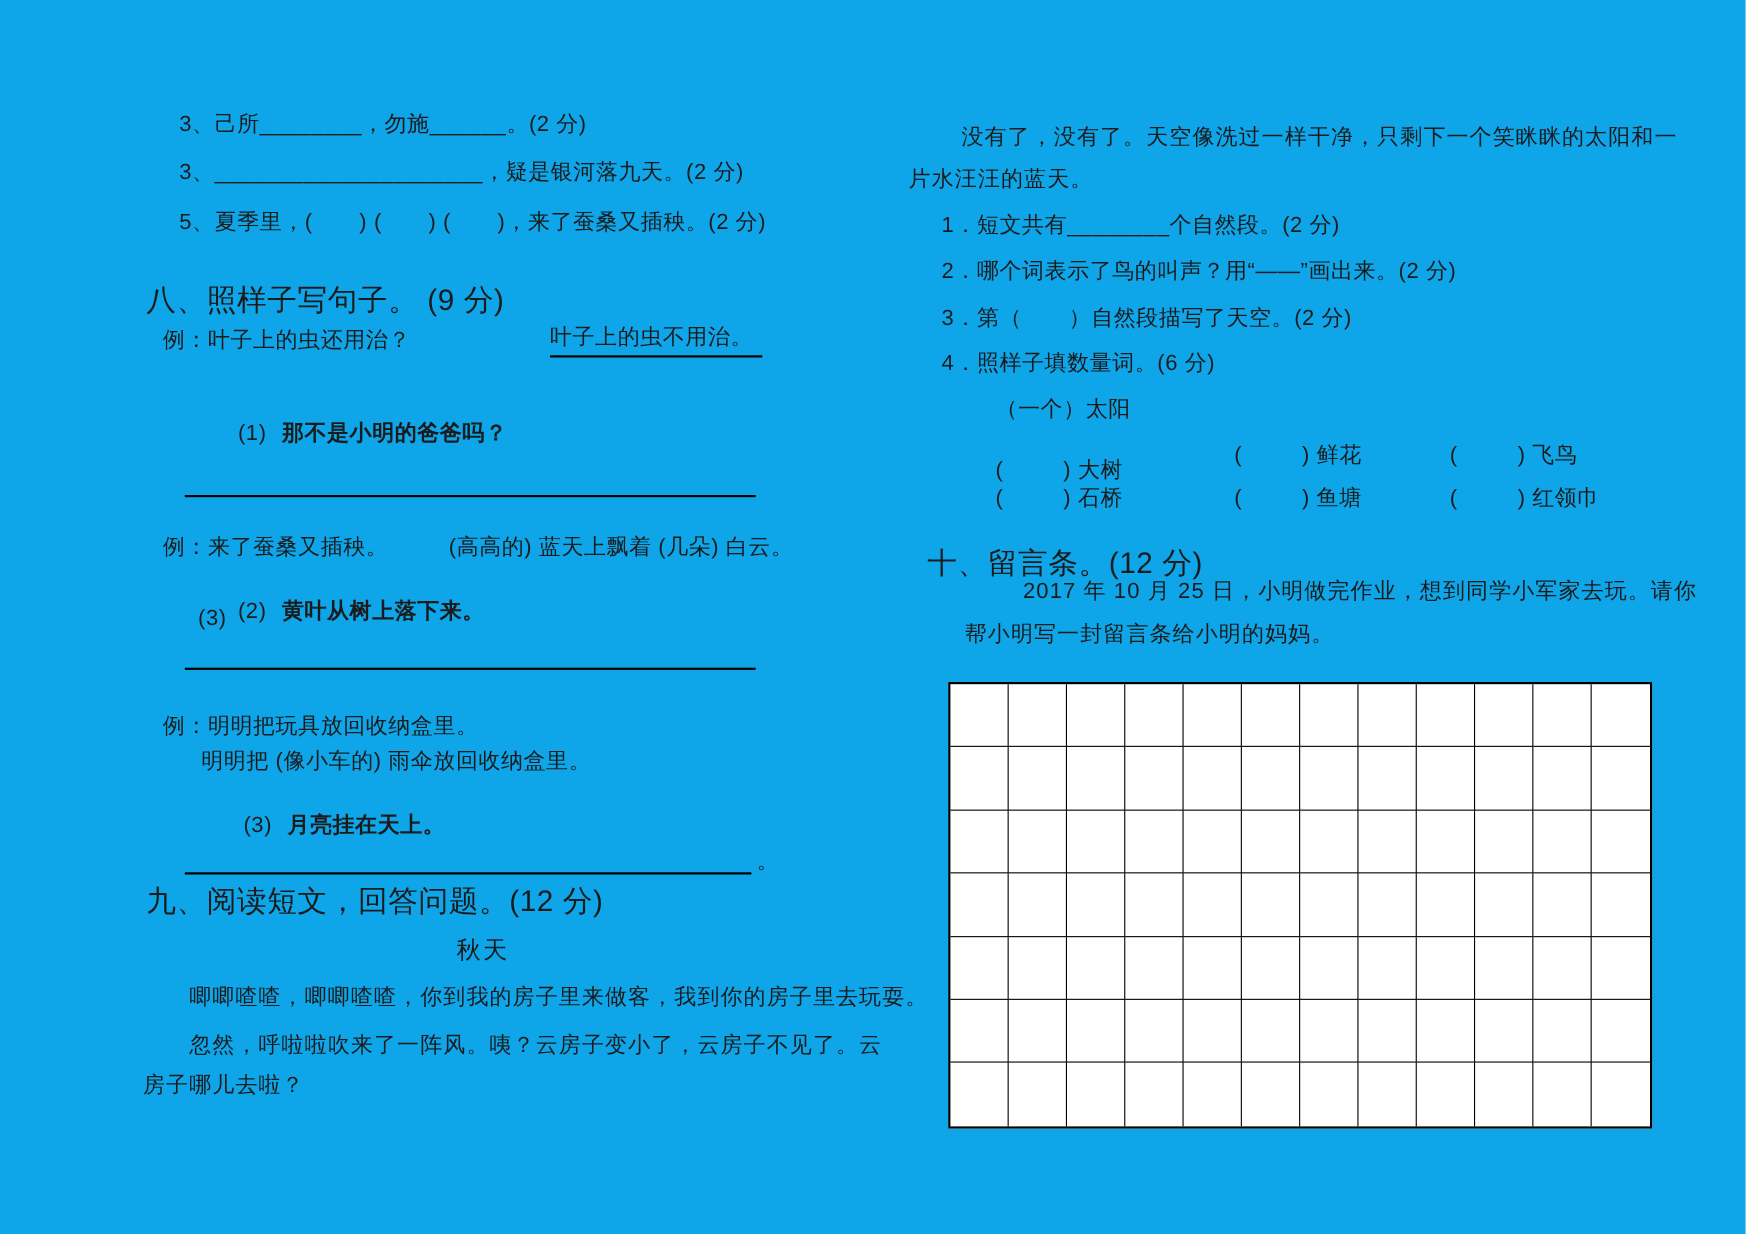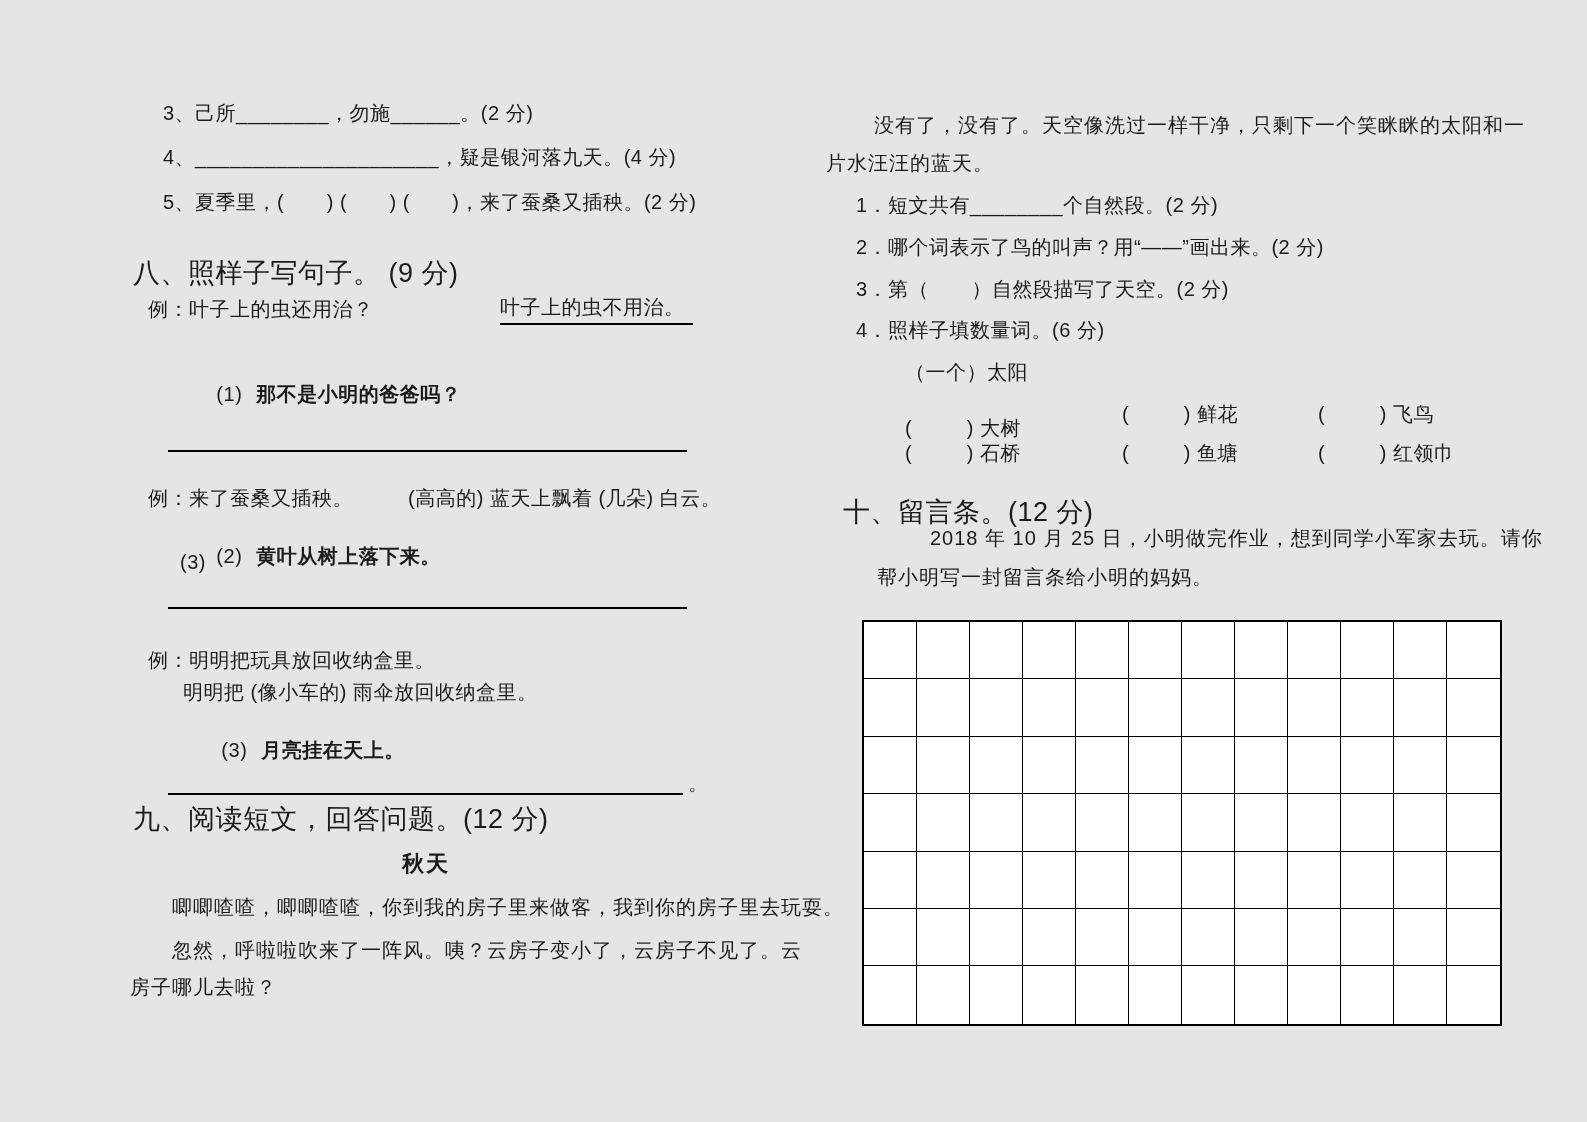--- a/index.html
+++ b/index.html
@@ -1,19 +1,19 @@
 <!DOCTYPE html>
 <html><head>
 <meta charset="utf-8">
 <style>
   html,body{margin:0;padding:0;background:#fff;}
   .page{
     position:relative;
     width:1587px;height:1122px;
-    background:#e5e5e5;
+    background:#0ea5e9;
     font-family:"Liberation Sans", sans-serif;
     color:#1b1b1b;
     overflow:hidden;
   }
   .line{
     position:absolute;
     font-size:20px;
     line-height:26px;
     white-space:pre;
     letter-spacing:0.5px;
@@ -23,23 +23,23 @@
   .num{display:inline-block;margin-right:14px;}
   .underlined{border-bottom:2px solid #000;padding-right:8px;padding-bottom:3px;}
   .ansline{
     position:absolute;
     width:519px;height:0;
     border-top:2px solid #000;
   }
   .sectitle{font-size:27px;}
   .storytitle{
     position:absolute;
-    left:120px;width:612px;
+    left:133px;width:612px;
     text-align:center;
-    font-size:22px;font-weight:bold;
+    font-size:22px;font-weight:normal;
     letter-spacing:2px;
   }
   .grid{
     position:absolute;
     left:862px;top:620px;
     display:grid;
     border:2px solid #000;
     background:#fff;
   }
   .gcell{
@@ -52,21 +52,21 @@
   .gcell.lr{border-bottom:none;}
 </style>
 </head>
 <body>
 
 <div class="page">
 
   <div>
 
     <div class="line" style="top:100px;left:163px">3、己所________，勿施______。(2 分)</div>
-    <div class="line" style="top:144px;left:163px">4、_____________________，疑是银河落九天。(4 分)</div>
+    <div class="line" style="top:144px;left:163px">3、_____________________，疑是银河落九天。(2 分)</div>
     <div class="line" style="top:189px;left:163px">5、夏季里，(       ) (       ) (       )，来了蚕桑又插秧。(2 分)</div>
 
     <div class="line sectitle" style="top:260px;left:133px">八、照样子写句子。 (9 分)</div>
 
     <div class="line" style="top:296px;left:148px">例：叶子上的虫还用治？</div>
     <div class="line underlined" style="top:294px;left:500px">叶子上的虫不用治。</div>
 
     <div class="line" style="top:355px;left:180px">
       <span class="num">(1)</span><span class="bold">那不是小明的爸爸吗？</span>
     </div>
@@ -115,21 +115,21 @@
 
     <div class="line" style="top:415px;left:905px">(         ) 大树</div>
     <div class="line" style="top:401px;left:1122px">(         ) 鲜花</div>
     <div class="line" style="top:401px;left:1318px">(         ) 飞鸟</div>
 
     <div class="line" style="top:440px;left:905px">(         ) 石桥</div>
     <div class="line" style="top:440px;left:1122px">(         ) 鱼塘</div>
     <div class="line" style="top:440px;left:1318px">(         ) 红领巾</div>
 
     <div class="line sectitle" style="top:499px;left:843px">十、留言条。(12 分)</div>
-    <div class="line para" style="top:525px;left:930px">2018 年 10 月 25 日，小明做完作业，想到同学小军家去玩。请你</div>
+    <div class="line para" style="top:525px;left:930px">2017 年 10 月 25 日，小明做完作业，想到同学小军家去玩。请你</div>
     <div class="line para" style="top:564px;left:877px">帮小明写一封留言条给小明的妈妈。</div>
 
     <div class="grid" style="grid-template-columns: repeat(12, 53px);">
         <div class="gcell"></div>
         <div class="gcell"></div>
         <div class="gcell"></div>
         <div class="gcell"></div>
         <div class="gcell"></div>
         <div class="gcell"></div>
         <div class="gcell"></div>

